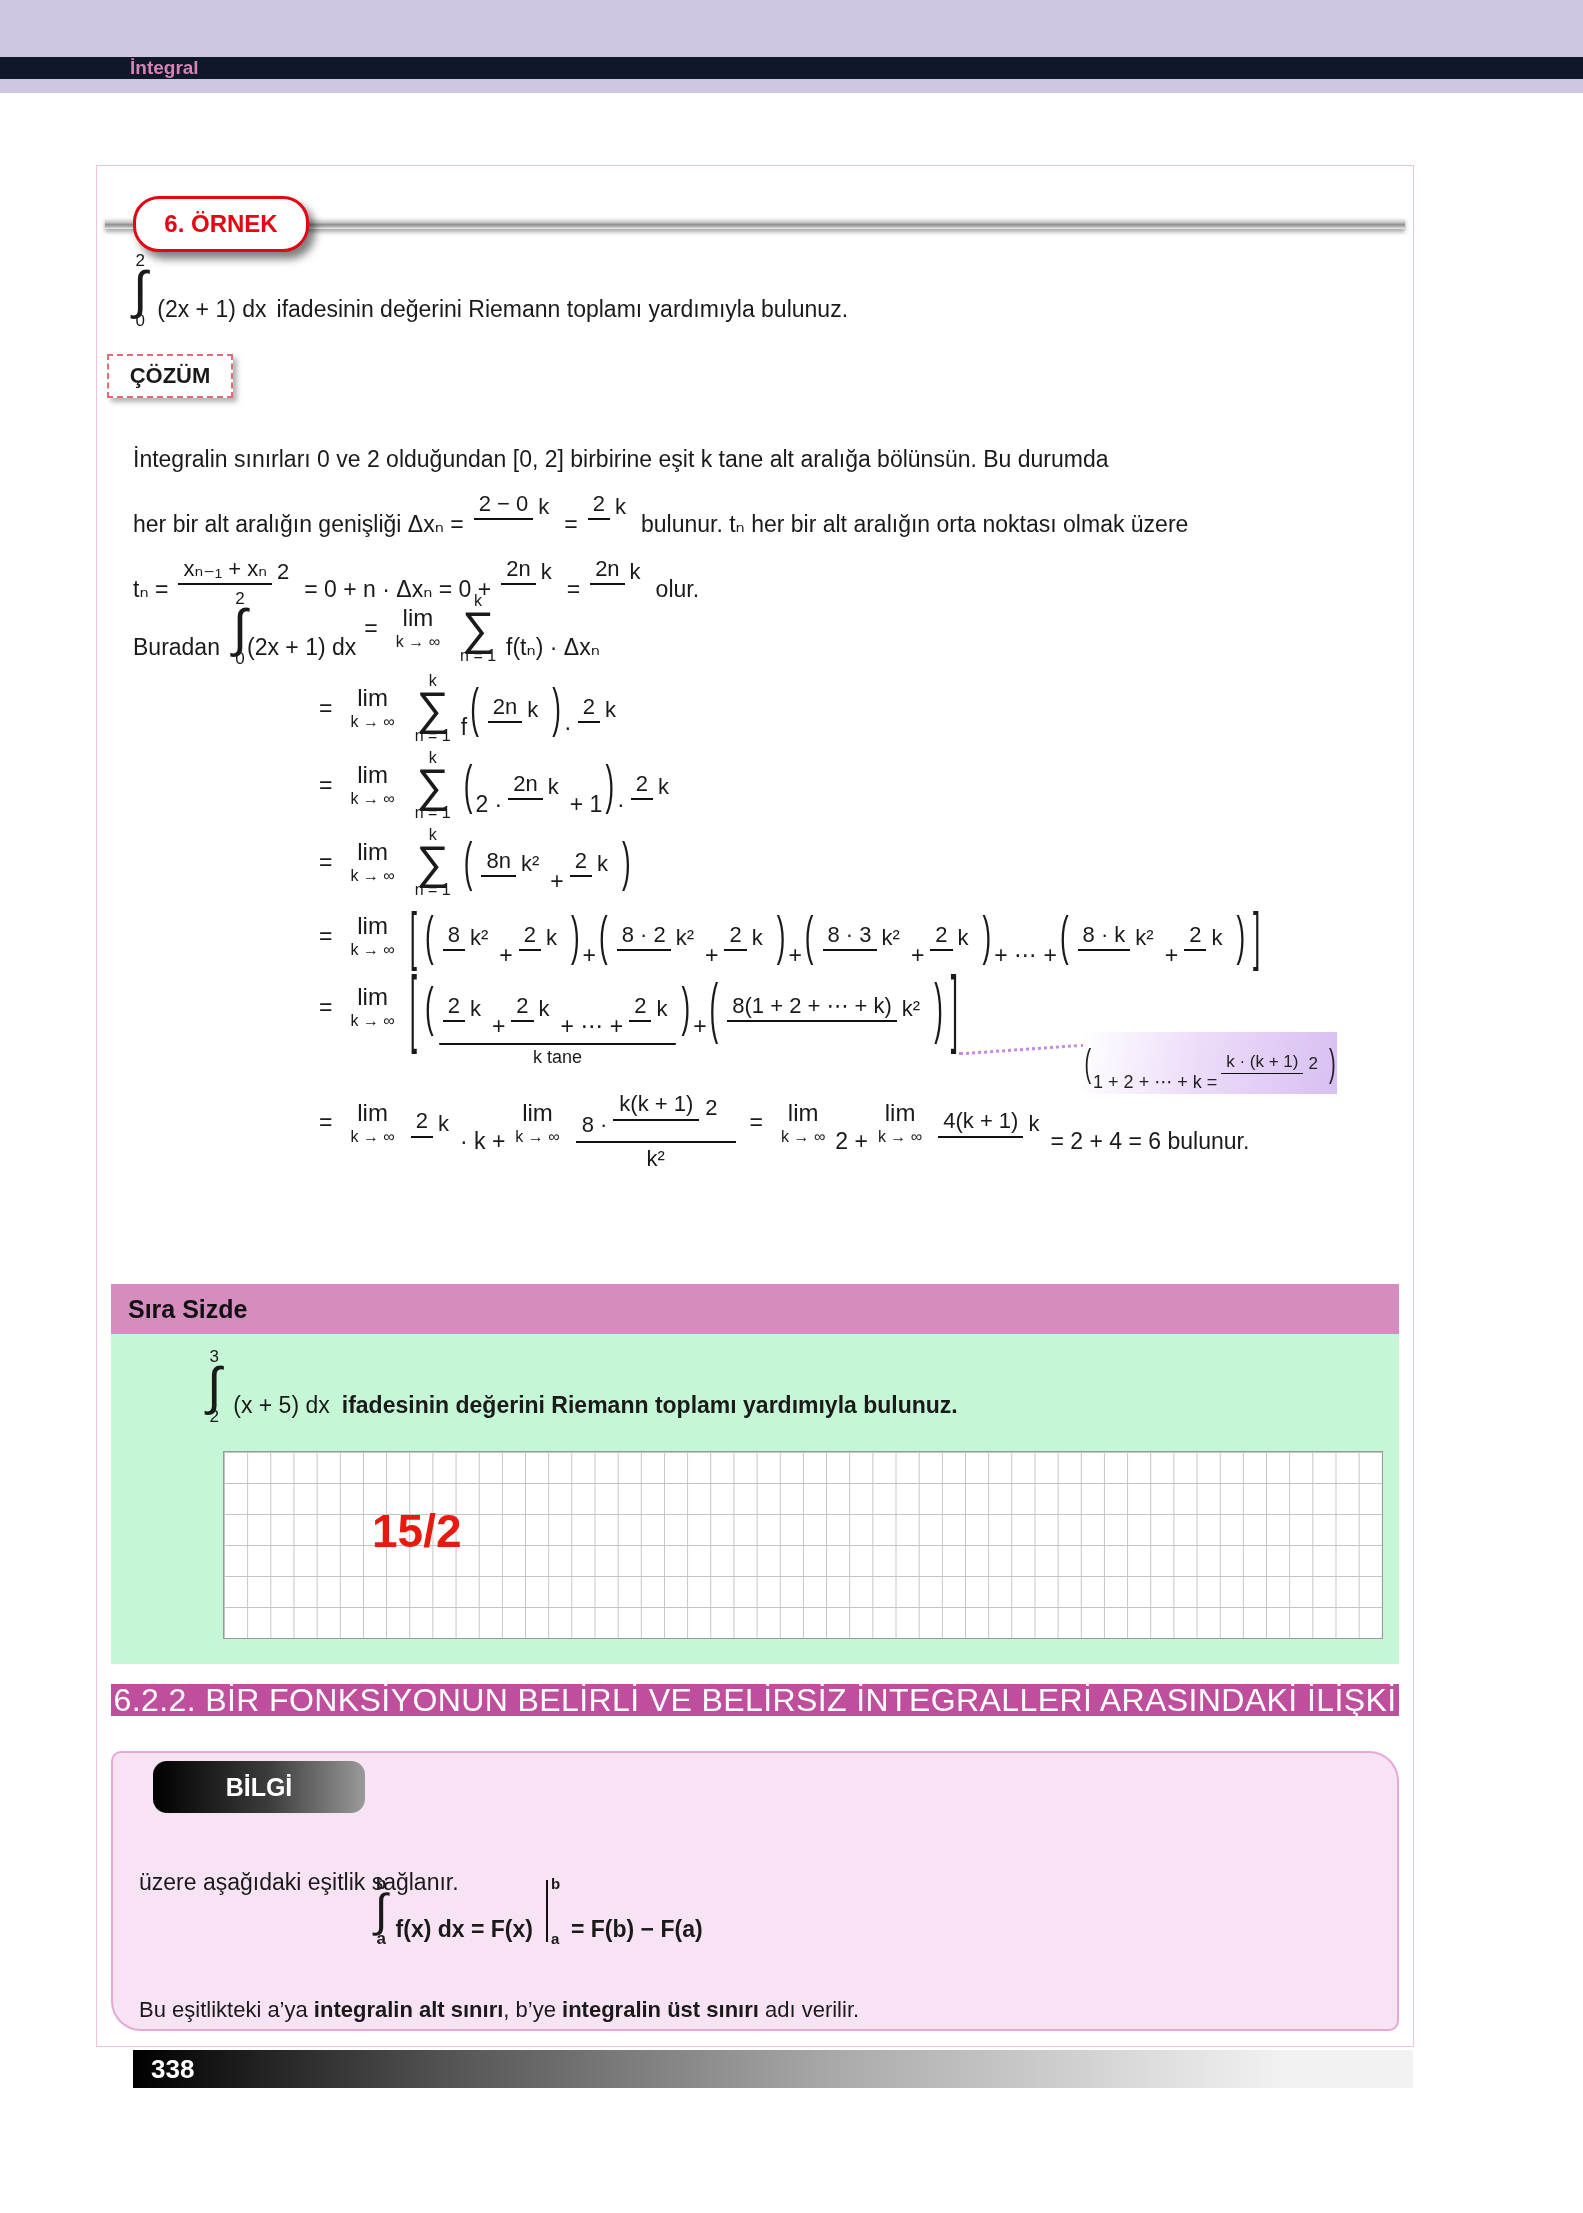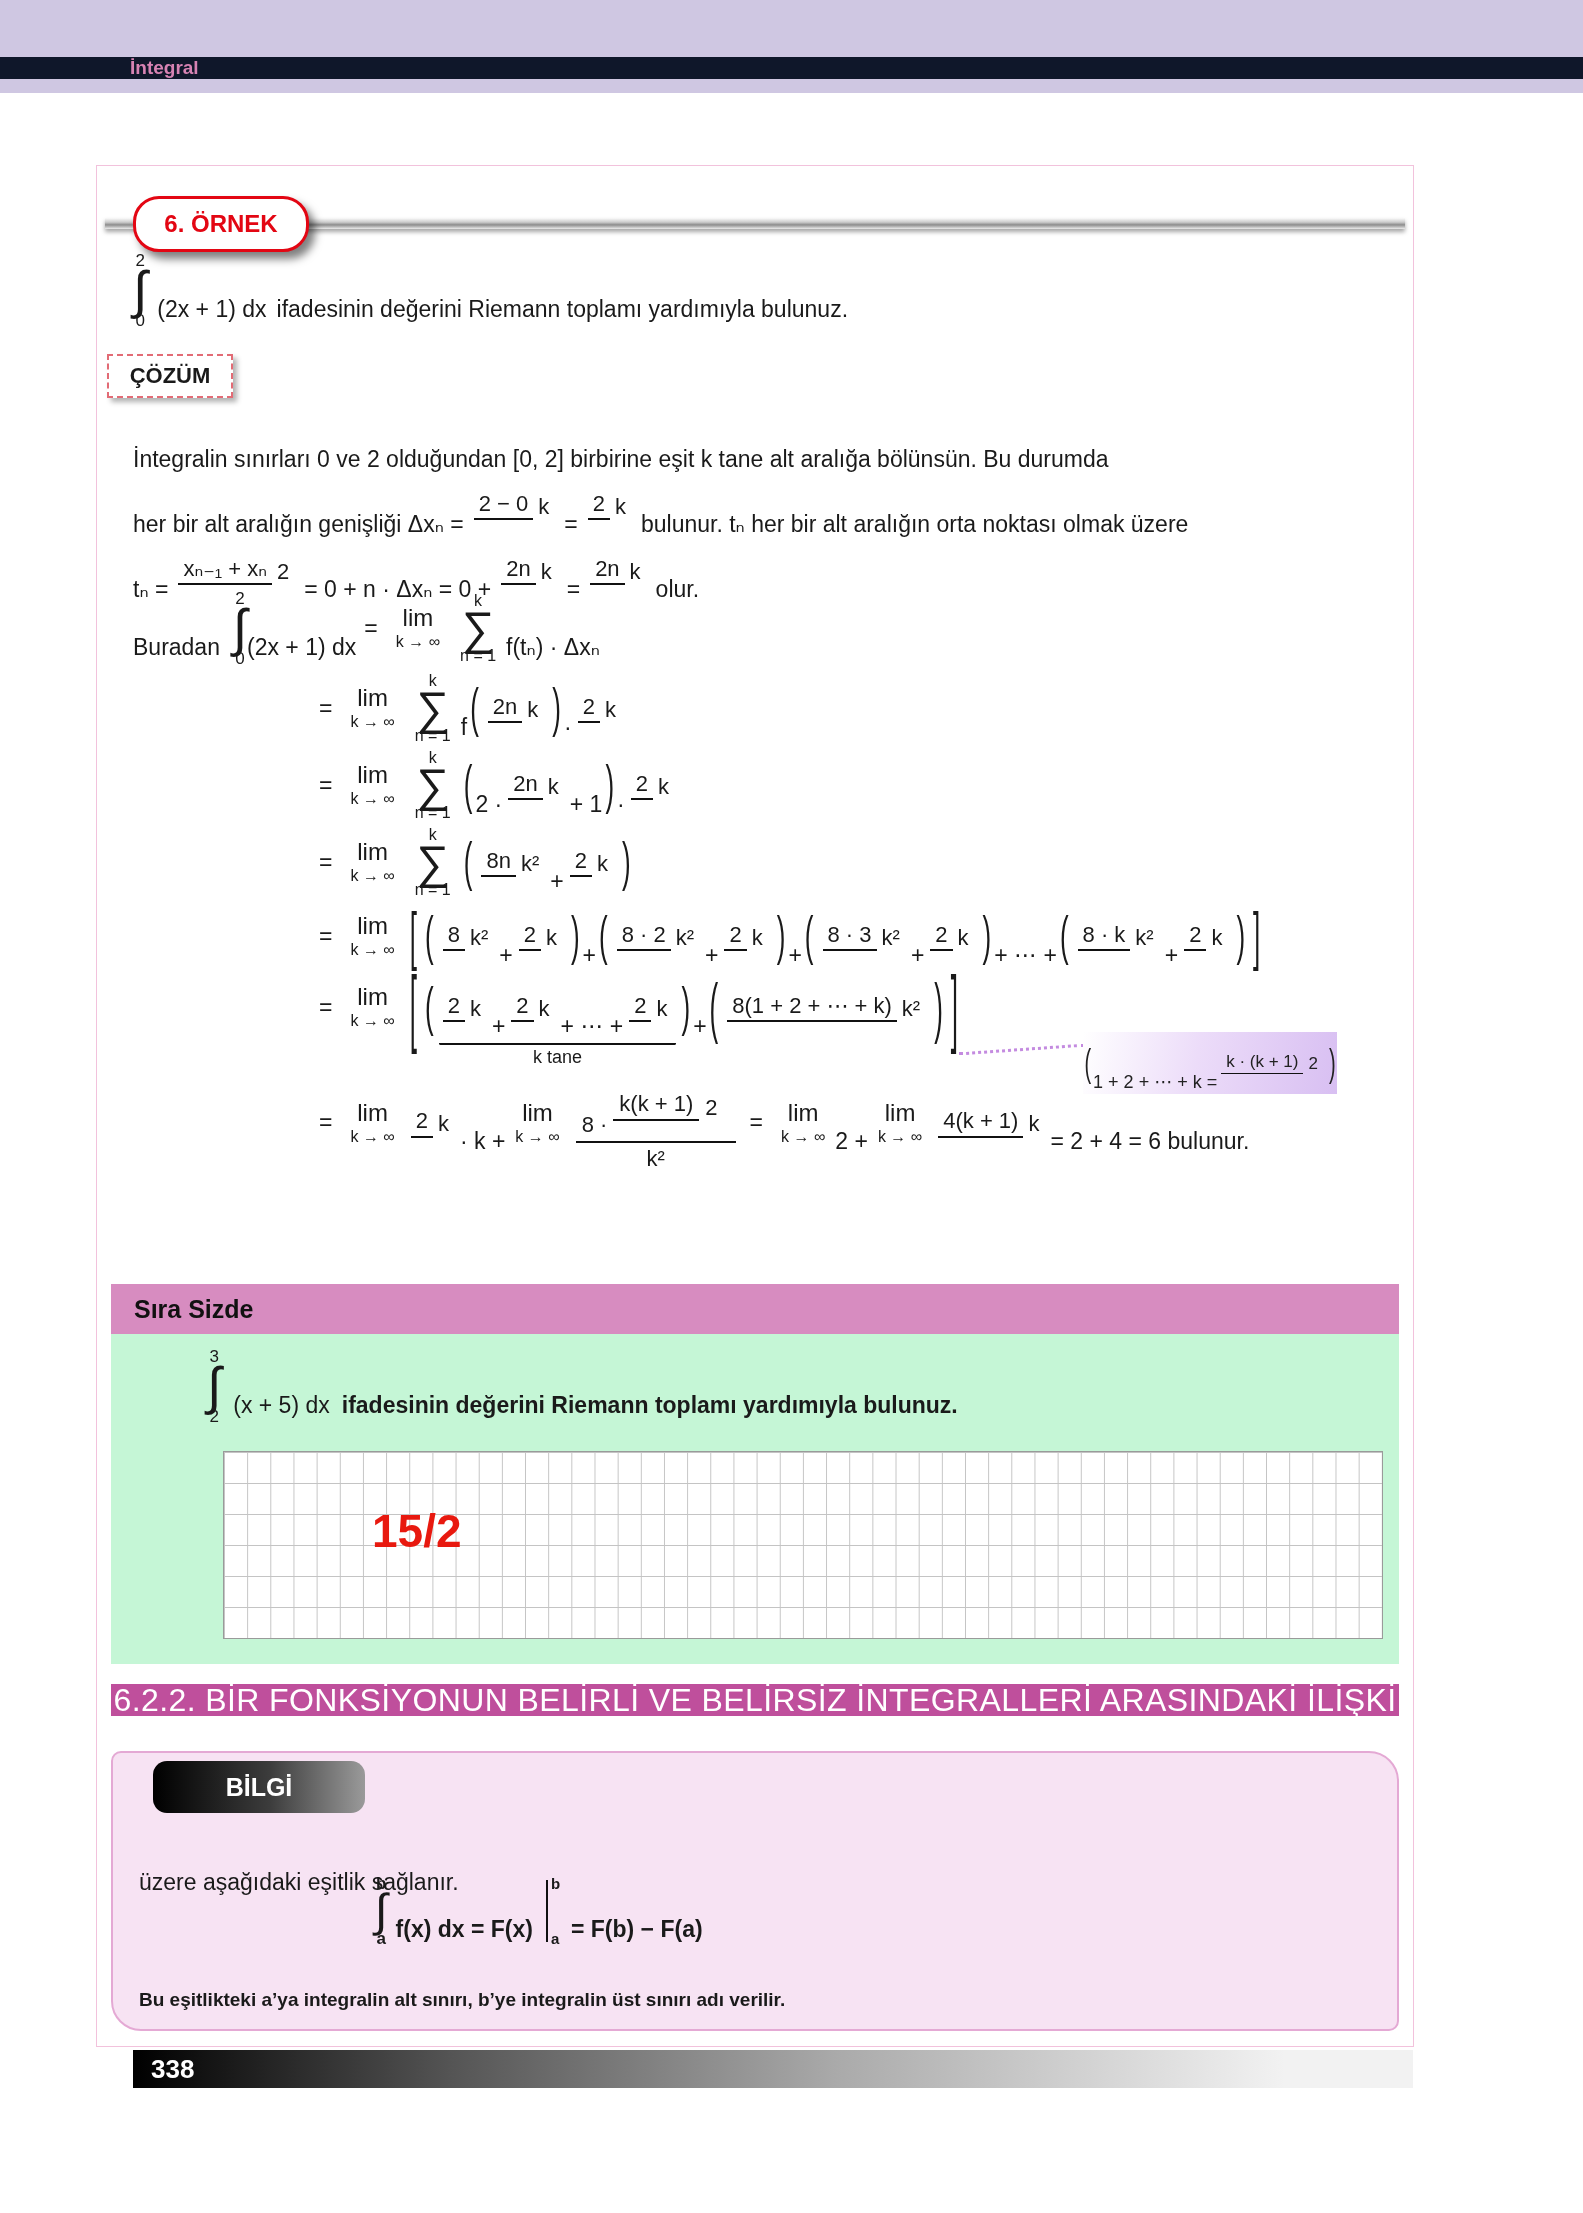--- a/index.html
+++ b/index.html
@@ -74,21 +74,21 @@
   .callout{position:absolute;left:986px;top:866px;width:254px;height:62px;display:flex;align-items:center;
       justify-content:center;background:linear-gradient(100deg,#ffffff 0%,#ecdcf9 45%,#d8bff2 100%);
       font-size:18px;color:#222;white-space:nowrap;}
   .callout .frac{font-size:17px;margin:0 4px;}
   .callout .frac .n{border-bottom-width:1.5px;}
   .callout .cp{font-weight:200;font-size:20px;transform:scaleY(1.9);display:inline-block;margin:0 2px;}
   .connector{position:absolute;left:862px;top:882px;width:126px;border-top:3px dotted #c48be0;transform:rotate(-4deg);}
 
   
   .sira-bar{position:absolute;top:1118px;left:14px;width:1288px;height:50px;background:#d78cc0;display:flex;
-      align-items:center;font-weight:bold;font-size:25px;color:#111;padding-left:23px;box-sizing:border-box;}
+      align-items:center;font-weight:bold;font-size:25px;color:#111;padding-left:17px;box-sizing:border-box;}
   .sira-green{position:absolute;top:1168px;left:14px;width:1288px;height:330px;background:#c5f6d6;}
   .sira-prob{position:absolute;top:14px;left:96px;display:flex;align-items:center;gap:12px;font-size:23px;white-space:nowrap;}
   .sira-prob .bold{font-weight:bold;}
   .grid{position:absolute;left:112px;top:117px;width:1158px;height:186px;background:#fff;border:1px solid #9a9a9a;
       background-image:linear-gradient(#c4c4c4 1px,transparent 1px),linear-gradient(90deg,#c4c4c4 1px,transparent 1px);
       background-size:23.16px 31px;}
   .answer{position:absolute;left:148px;top:52px;color:#e8190f;font-weight:bold;font-size:46px;}
 
   
   .sechead{position:absolute;top:1518px;left:14px;width:1288px;height:32px;background:#bf4f9c;color:#fff;
@@ -98,21 +98,21 @@
   .bilgi{position:absolute;top:1585px;left:14px;width:1288px;height:280px;background:#f7e3f3;border:2px solid #e4a9d4;
       border-radius:10px 30px 10px 30px;box-sizing:border-box;}
   .bilgi-badge{position:absolute;left:40px;top:8px;width:212px;height:52px;border-radius:14px;
       background:linear-gradient(90deg,#000 0%,#3c3c3c 55%,#9a9a9a 100%);color:#fff;font-weight:bold;font-size:25px;
       display:flex;align-items:center;justify-content:center;}
   .bilgi-p1{position:absolute;top:64px;left:26px;font-size:23px;white-space:nowrap;}
   .bilgi-p2{position:absolute;top:116px;left:26px;font-size:23px;white-space:nowrap;}
   .bilgi-formula{position:absolute;top:122px;left:262px;display:flex;align-items:center;gap:8px;font-weight:bold;
       font-size:23px;white-space:nowrap;}
   .bilgi-formula .intw .isym{font-size:46px;}
-  .bilgi-p3{position:absolute;top:236px;left:26px;font-size:19px;white-space:nowrap;font-weight:bold;}
+  .bilgi-p3{position:absolute;top:244px;left:26px;font-size:22px;white-space:nowrap;}
 
   
   .footerbar{position:absolute;left:133px;top:2050px;width:1280px;height:38px;
       background:linear-gradient(90deg,#000 0%,#555 25%,#aaa 55%,#f2f2f2 90%);display:flex;align-items:center;}
   .footerbar .pn{color:#fff;font-weight:bold;font-size:26px;margin-left:18px;}
 </style>
 </head>
 <body>
 
 <div class="band-top"></div>

